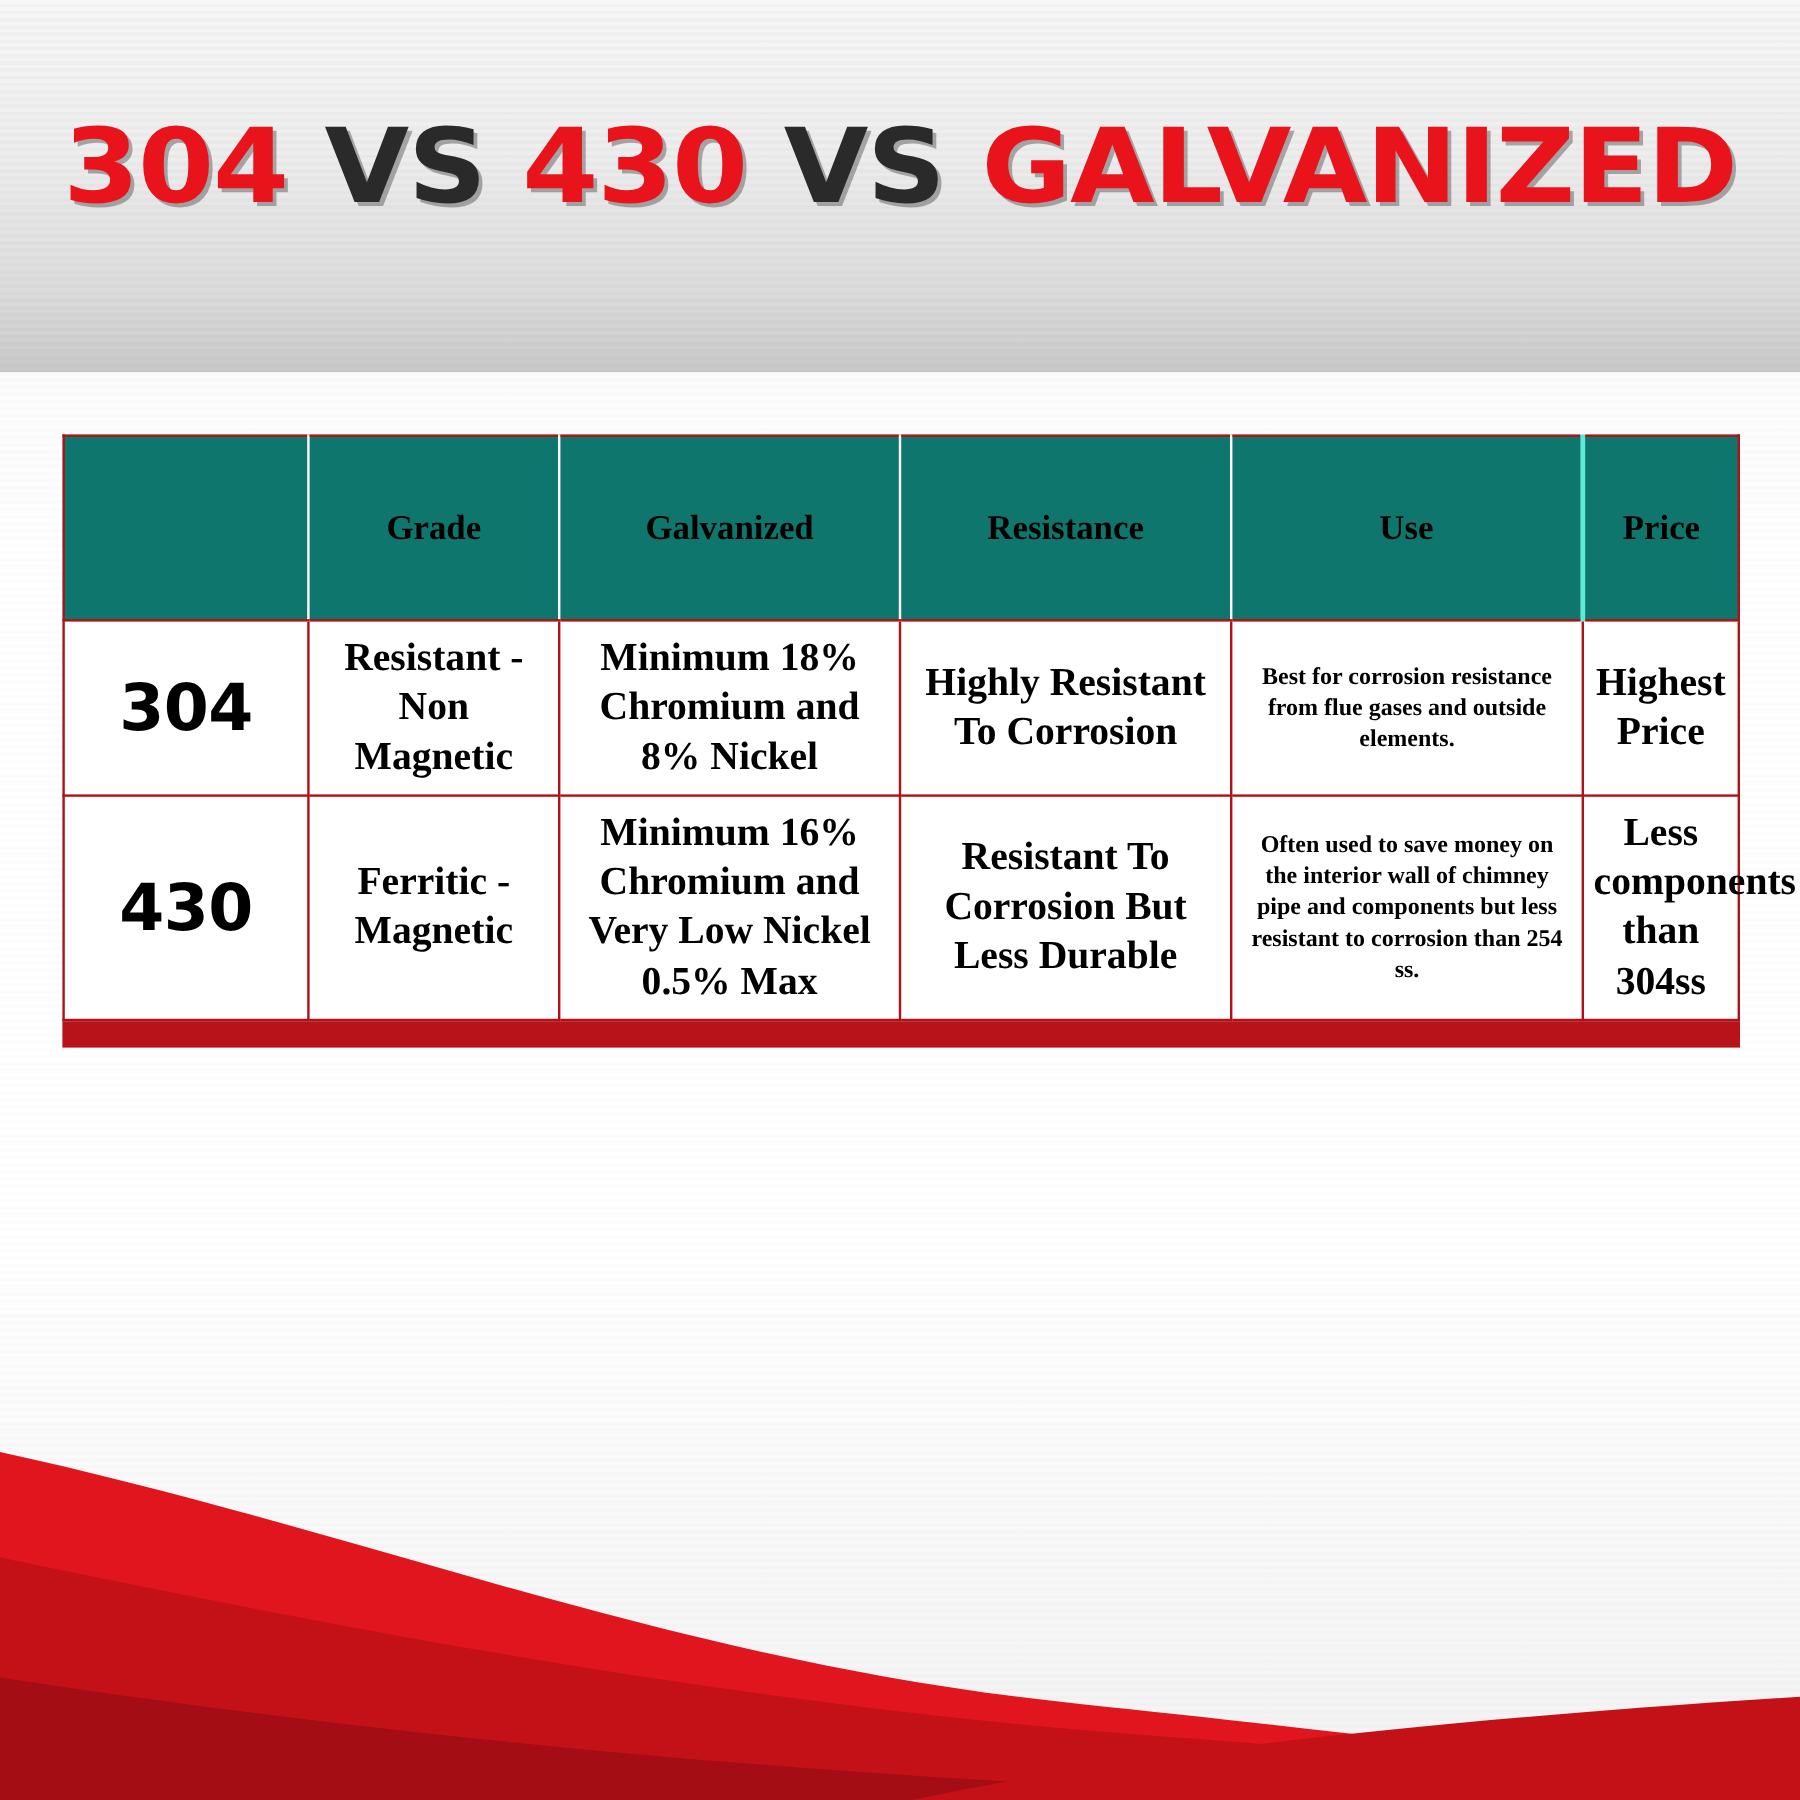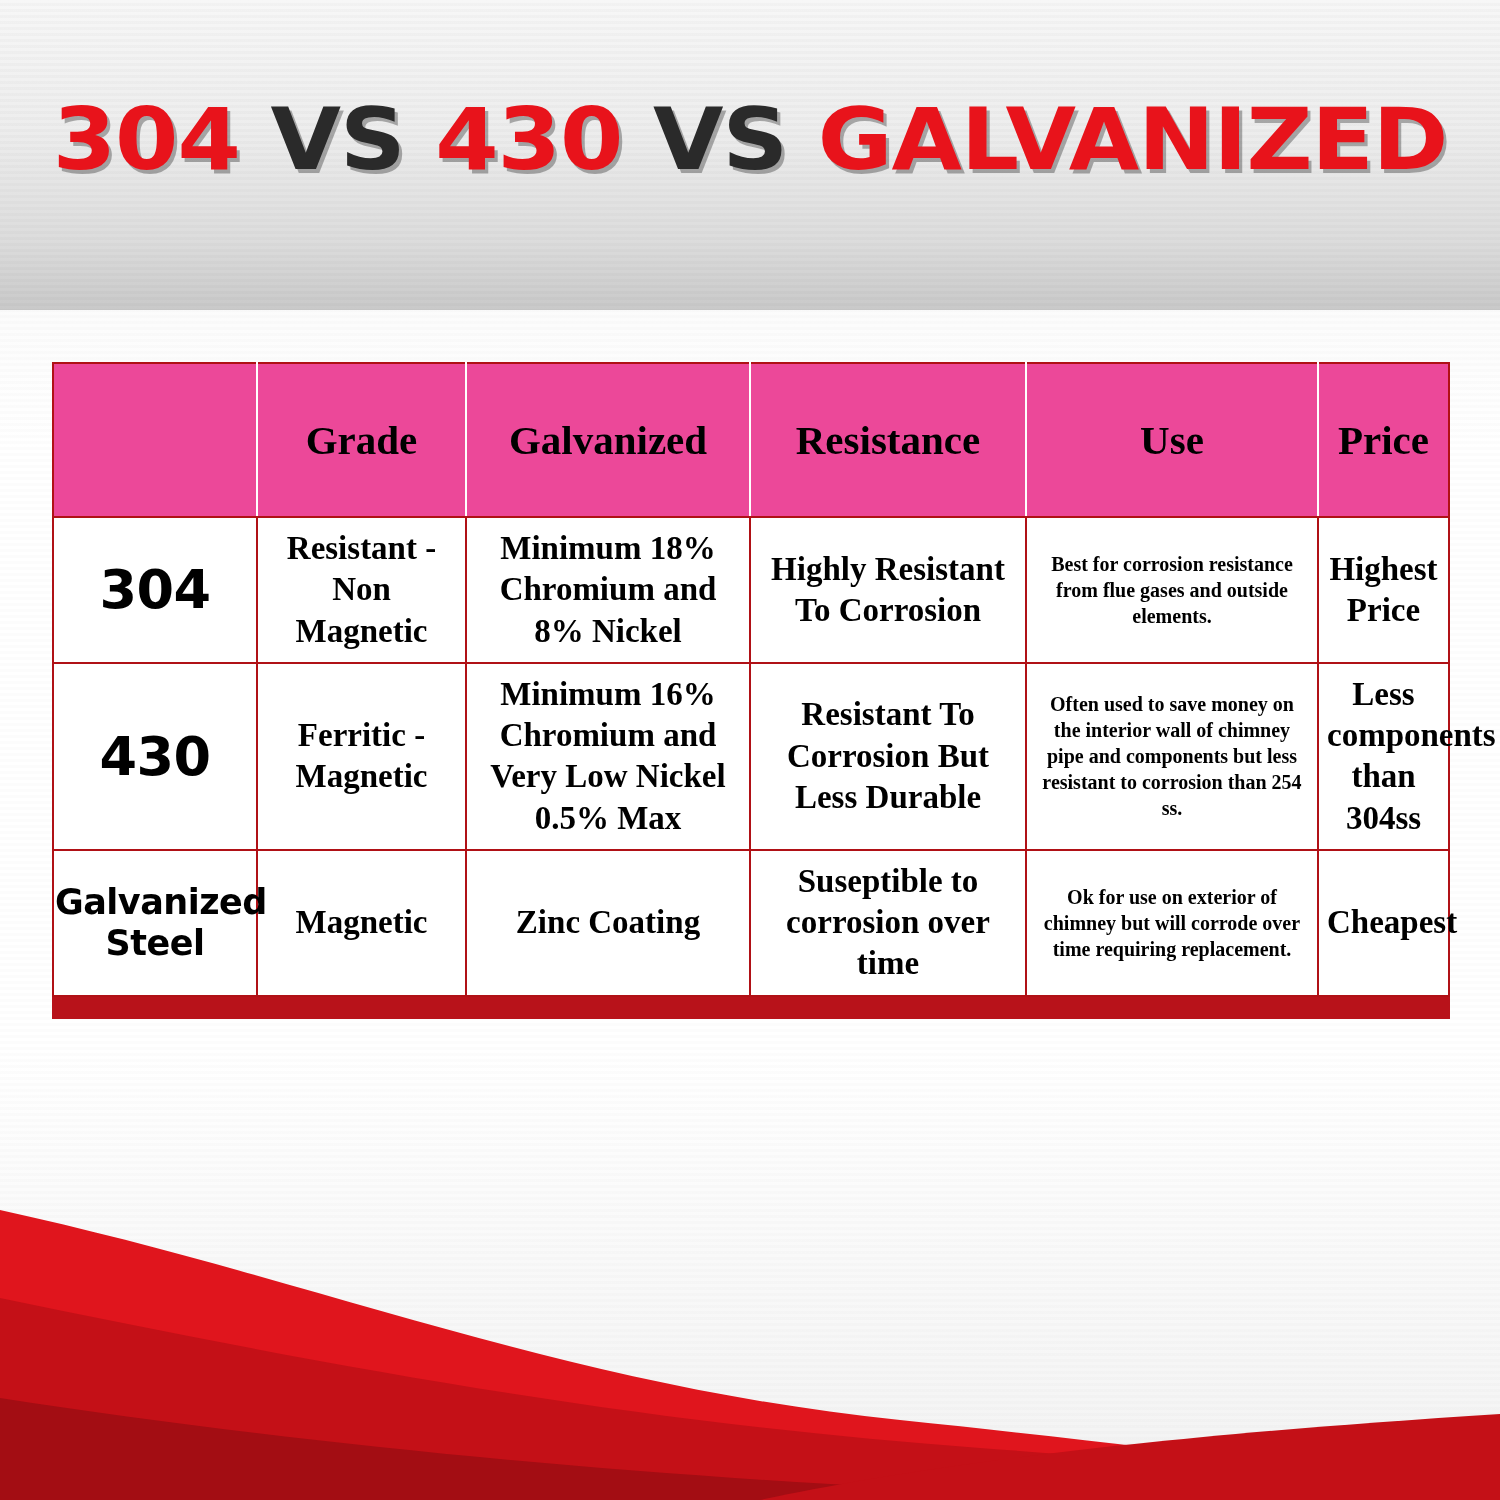--- a/index.html
+++ b/index.html
@@ -67,32 +67,32 @@
   table.cmp th, table.cmp td {
     border: 2px solid #b01116;
     text-align: center;
     vertical-align: middle;
     color: #000000;
   }
   thead tr {
     background: #b8121a;
   }
   thead th {
-    background: #ec4899;
+    background: #0f766e;
     color: #ffffff;
     border-color: #b8121a;
     border-top: none;
-    font-size: 41px;
+    font-size: 29px;
     font-weight: 700;
     height: 152px;
     padding: 0 6px;
   }
   thead th.blank { border-right: 2px solid #ffffff; }
   thead th.sep { border-left: 2px solid #ffffff; border-right: 2px solid #ffffff; }
-  thead th.last { border-left: 2px solid #5eead4; }
+  thead th.last { border-left: 4px solid #5eead4; }
 
   td.mat {
     font-family: "DejaVu Sans", sans-serif;
     font-weight: 700;
     font-size: 54px;
     letter-spacing: -0.5px;
   }
   td.mat.small {
     font-size: 35px;
     line-height: 1.15;
@@ -160,28 +160,20 @@
           <td class="b">Highest Price</td>
         </tr>
         <tr>
           <td class="mat">430</td>
           <td class="b">Ferritic - Magnetic</td>
           <td class="b">Minimum 16% Chromium and Very Low Nickel 0.5% Max</td>
           <td class="b">Resistant To Corrosion But Less Durable</td>
           <td class="use">Often used to save money on the interior wall of chimney pipe and components but less resistant to corrosion than 254 ss.</td>
           <td class="b">Less components than 304ss</td>
         </tr>
-        <tr>
-          <td class="mat small">Galvanized Steel</td>
-          <td class="b">Magnetic</td>
-          <td class="b">Zinc Coating</td>
-          <td class="b">Suseptible to corrosion over time</td>
-          <td class="use">Ok for use on exterior of chimney but will corrode over time requiring replacement.</td>
-          <td class="b">Cheapest</td>
-        </tr>
       </tbody>
     </table>
     <div class="footer-bar"></div>
   </div>
 
   <div class="bottom-art">
     <svg width="1500" height="330" viewBox="0 0 1500 330" xmlns="http://www.w3.org/2000/svg">
       <path d="M0,40 C320,110 560,215 900,250 C1150,276 1330,300 1500,318 L1500,330 L0,330 Z" fill="#e0151d"></path>
       <path d="M0,128 C300,190 620,252 980,278 C1200,294 1360,312 1500,330 L0,330 Z" fill="#c41017"></path>
       <path d="M0,228 C260,268 560,300 900,318 C1120,328 1330,330 1500,330 L0,330 Z" fill="#a30d13"></path>

